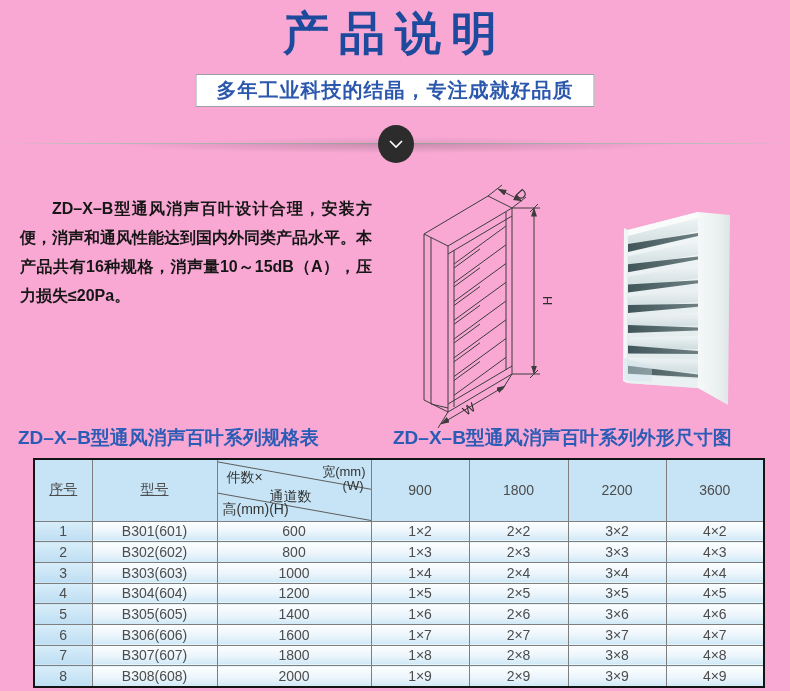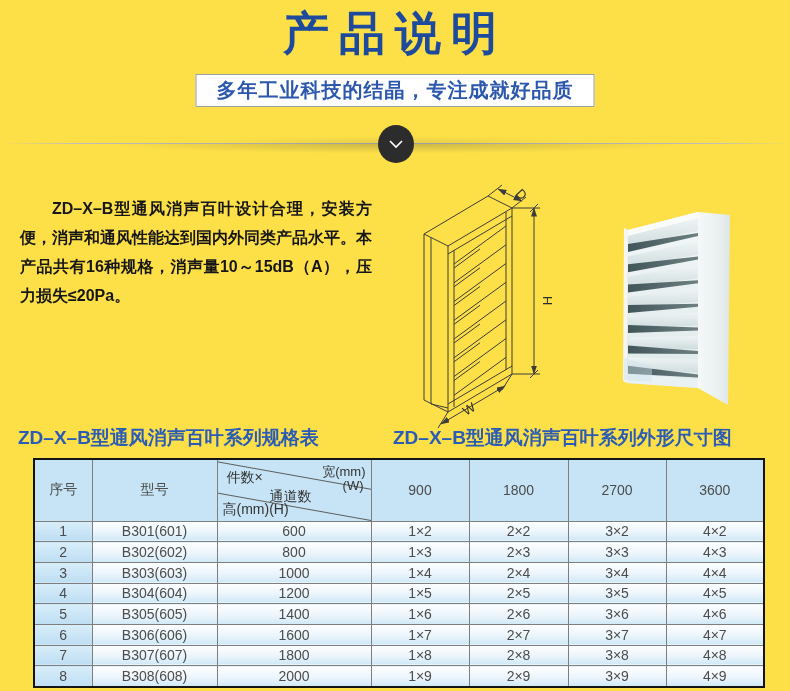--- a/index.html
+++ b/index.html
@@ -1,16 +1,16 @@
 <!DOCTYPE html>
 <html><head>
 <meta charset="utf-8">
 <style>
   html,body{margin:0;padding:0;background:#ffffff;}
-  .page{position:relative;width:790px;height:691px;background:#fde047;overflow:hidden;
+  .page{position:relative;width:790px;height:691px;background:#f9a8d4;overflow:hidden;
         font-family:"Liberation Sans","DejaVu Sans",sans-serif;}
 
   
   .main-title{position:absolute;top:2px;left:0;width:790px;text-align:center;
 Font:    font-weight:bold;font-size:46px;line-height:62px;color:#1d4a9c;letter-spacing:10px;}
   .main-title{font-weight:bold;}
   .tagline-box{position:absolute;top:74px;left:50%;transform:translateX(-50%);
     border:1px solid #9aa0a6;background:#ffffff;padding:2px 20px;white-space:nowrap;}
   .tagline-box span{font-size:20px;font-weight:bold;color:#2b57ad;letter-spacing:1px;}
 
@@ -38,21 +38,21 @@
   .sec-title{position:absolute;top:425px;font-size:19px;font-weight:bold;color:#2b5cb5;white-space:nowrap;}
   .sec-title.left{left:18px;}
   .sec-title.right{left:393px;}
 
   
   .spec-table{position:absolute;left:33px;top:458px;width:730px;border-collapse:collapse;
     table-layout:fixed;border:2px solid #141414;}
   .spec-table td{border:1px solid #7e7e7e;text-align:center;vertical-align:middle;
     padding:0;font-size:14px;color:#4c4c4c;overflow:hidden;}
   .hdr-row{height:62px;}
-  .hdr{background:#c6e4f5;color:#333333;font-size:15px;}
+  .hdr{background:#c6e4f5;color:#333333;font-size:15px;text-decoration:underline;}
   .hdr-num{background:#c6e4f5;color:#555555;font-size:16px;margin-top:28px;}
   .data-row{height:20.7px;}
   .cell{background:linear-gradient(180deg,#fcfeff 0%,#eef6fc 50%,#cfe9f7 100%);margin-left:42px;}
   .cell-no{background:linear-gradient(180deg,#d8edf9 0%,#bedef3 100%);font-size:13px;}
 
   
   .diag{position:relative;background:#c6e4f5;}
   .diag svg{position:absolute;left:0;top:0;width:100%;height:100%;}
   .diag span{position:absolute;font-size:13px;color:#333333;white-space:nowrap;}
   .d-kuan{top:3px;right:5px;}
@@ -206,21 +206,21 @@
             <line x1="0" y1="34" x2="154" y2="62" stroke="#5a5a5a" stroke-width="1"></line>
           </svg>
           <span class="d-kuan">宽(mm)</span>
           <span class="d-w">(W)</span>
           <span class="d-jianshu">件数×</span>
           <span class="d-tongdao">通道数</span>
           <span class="d-gao">高(mm)(H)</span>
         </td>
         <td class="hdr-num">900</td>
         <td class="hdr-num">1800</td>
-        <td class="hdr-num">2700</td>
+        <td class="hdr-num">2200</td>
         <td class="hdr-num">3600</td>
       </tr>
       <tr class="data-row">
         <td class="cell-no">1</td>
         <td class="cell">B301(601)</td>
         <td class="cell">600</td>
         <td class="cell">1×2</td>
         <td class="cell">2×2</td>
         <td class="cell">3×2</td>
         <td class="cell">4×2</td>

